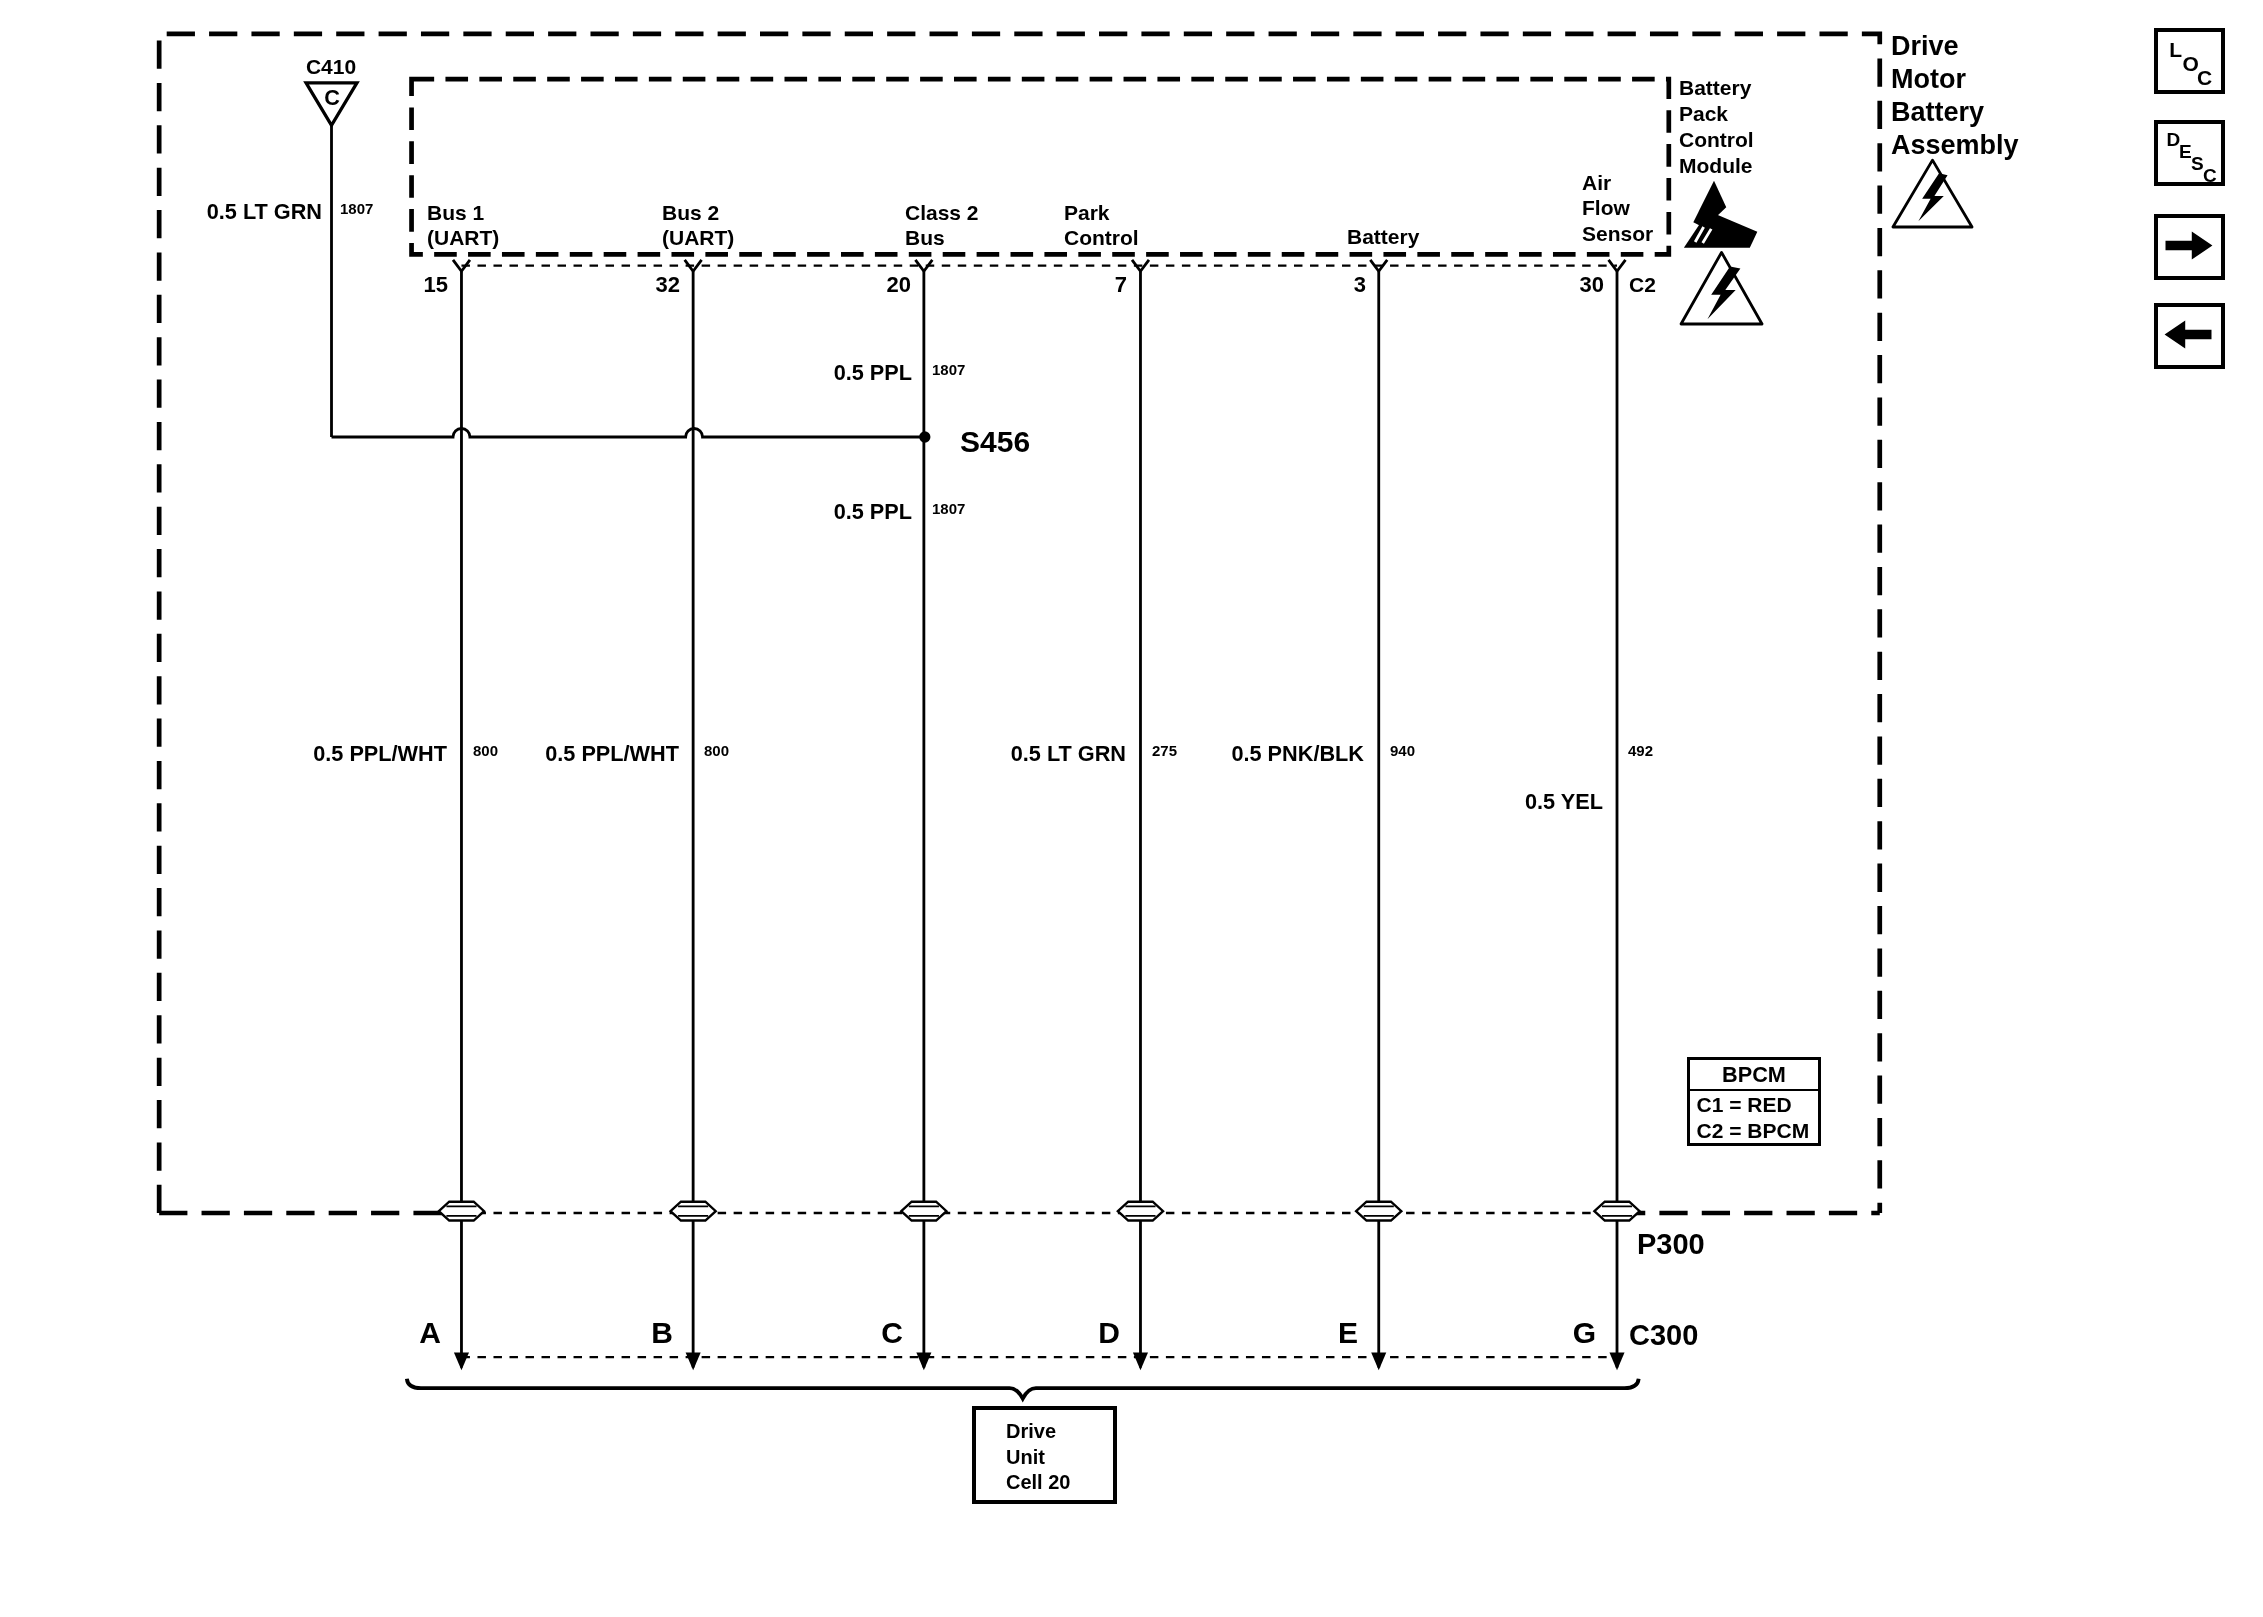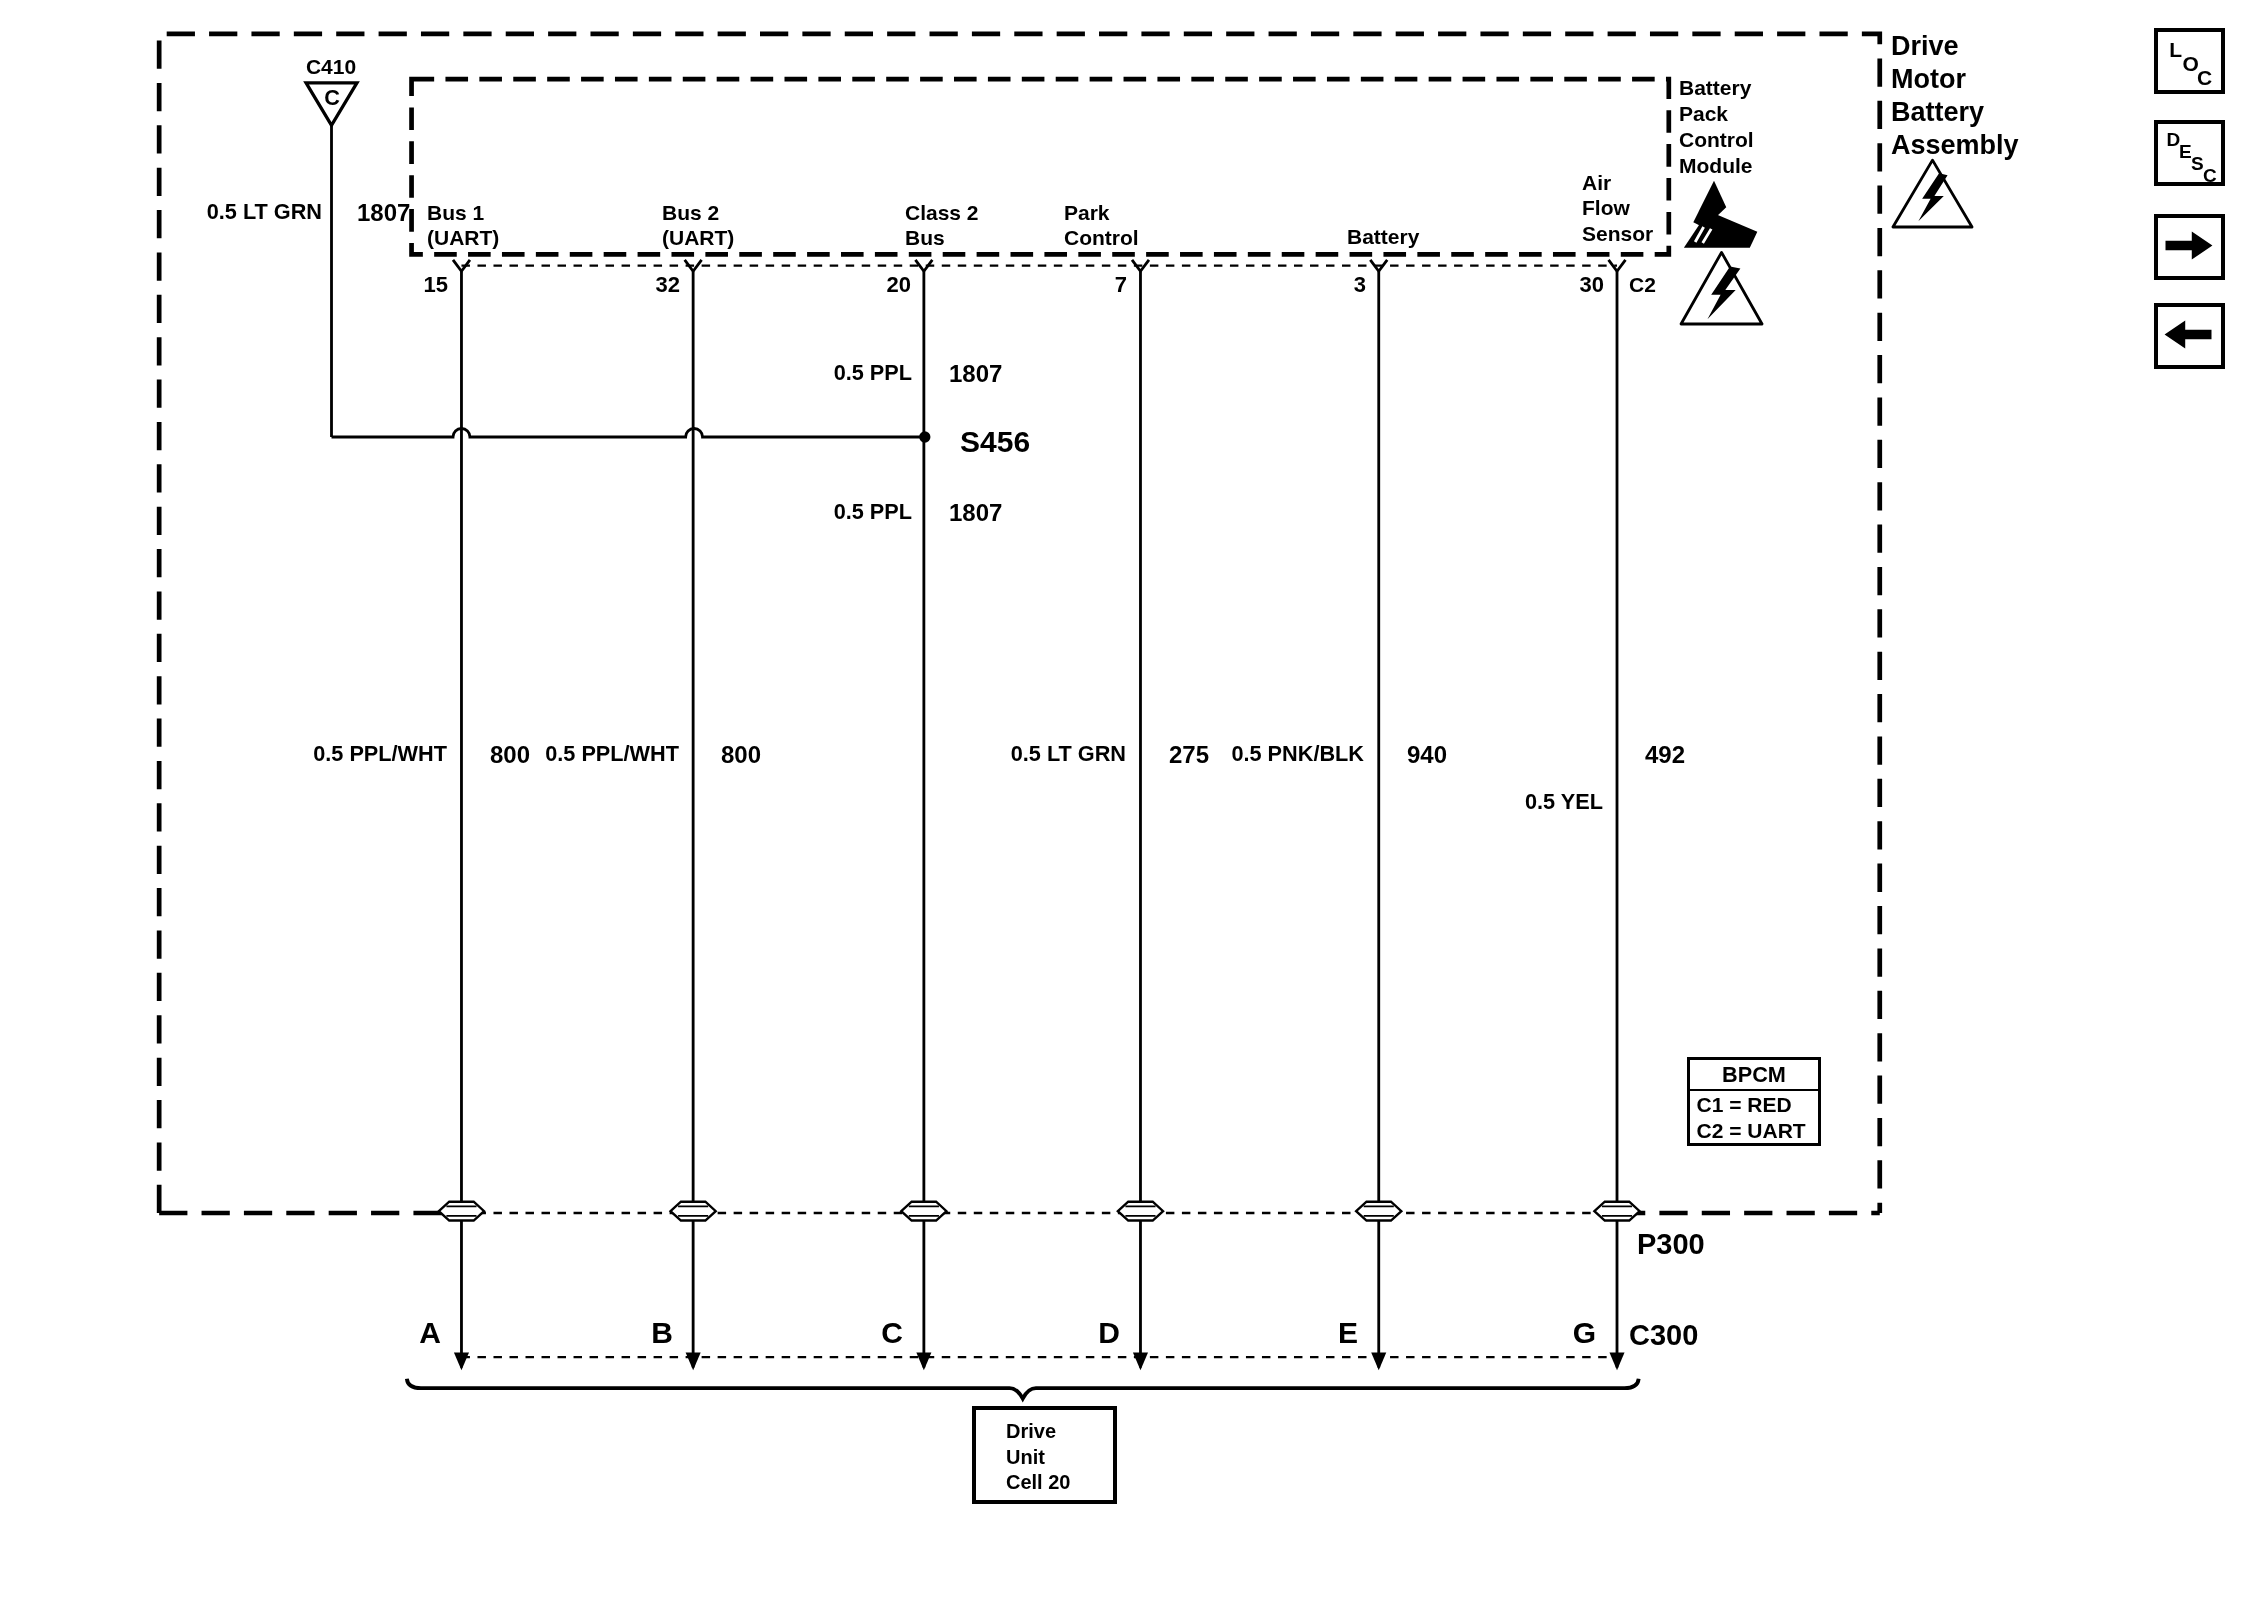--- a/index.html
+++ b/index.html
@@ -3,21 +3,21 @@
 <meta charset="utf-8">
 <style>
   html,body{margin:0;padding:0;background:#ffffff;}
   body{width:2264px;height:1618px;position:relative;font-family:"Liberation Sans",sans-serif;color:#000;}
   #canvas{position:absolute;left:0;top:0;width:2264px;height:1618px;padding-left:16px;}
   #linework{position:absolute;left:0;top:0;z-index:1;}
   .txt{position:absolute;z-index:2;font-weight:bold;white-space:nowrap;line-height:1;}
   .lab{font-size:21px;line-height:25.4px;}
   .pin-num{font-size:22px;text-align:right;width:85px;}
   .wire-lab{font-size:21.7px;text-align:right;width:226px;}
-  .circ{font-size:24px;margin-left:17px;}
+  .circ{font-size:15px;}
   .term{font-size:30px;text-align:right;width:85px;}
   .conn-name{font-size:29px;}
   .modlab{font-size:21px;line-height:26px;}
   .asm{font-size:27px;line-height:33px;}
   .navbtn{position:absolute;left:2154px;width:71px;height:66px;border:4.7px solid #000;box-sizing:border-box;background:#fff;z-index:3;cursor:pointer;}
   .navbtn span{position:absolute;font-weight:bold;font-size:21px;}
   #bpcm{position:absolute;left:1687px;top:1057px;width:134px;height:89px;border:3.8px solid #000;box-sizing:border-box;z-index:2;background:#fff;}
   #bpcm .bpcm-title{font-weight:bold;font-size:21.7px;text-align:center;border-bottom:2.8px solid #000;padding:1.9px 0 0.9px 0;}
   #bpcm .bpcm-row{font-weight:bold;font-size:21px;padding:1.9px 0 0 6.6px;}
   #driveunit{position:absolute;left:972px;top:1406px;width:145px;height:98px;border:4.7px solid #000;box-sizing:border-box;z-index:2;background:#fff;}
@@ -123,21 +123,21 @@
     <div>Motor</div>
     <div>Battery</div>
     <div>Assembly</div>
   </div>
 
   <div class="txt" style="left:1629px;top:274px;font-size:21px;">C2</div>
 
   <div id="bpcm">
     <div class="bpcm-title">BPCM</div>
     <div class="bpcm-row">C1 = RED</div>
-    <div class="bpcm-row">C2 = UART</div>
+    <div class="bpcm-row">C2 = BPCM</div>
   </div>
 
   <div class="txt conn-name" style="left:1637px;top:1230px;">P300</div>
   <div class="txt conn-name" style="left:1629px;top:1321px;">C300</div>
 
   <div id="driveunit">
     <div>Drive</div>
     <div>Unit</div>
     <div>Cell 20</div>
   </div>

